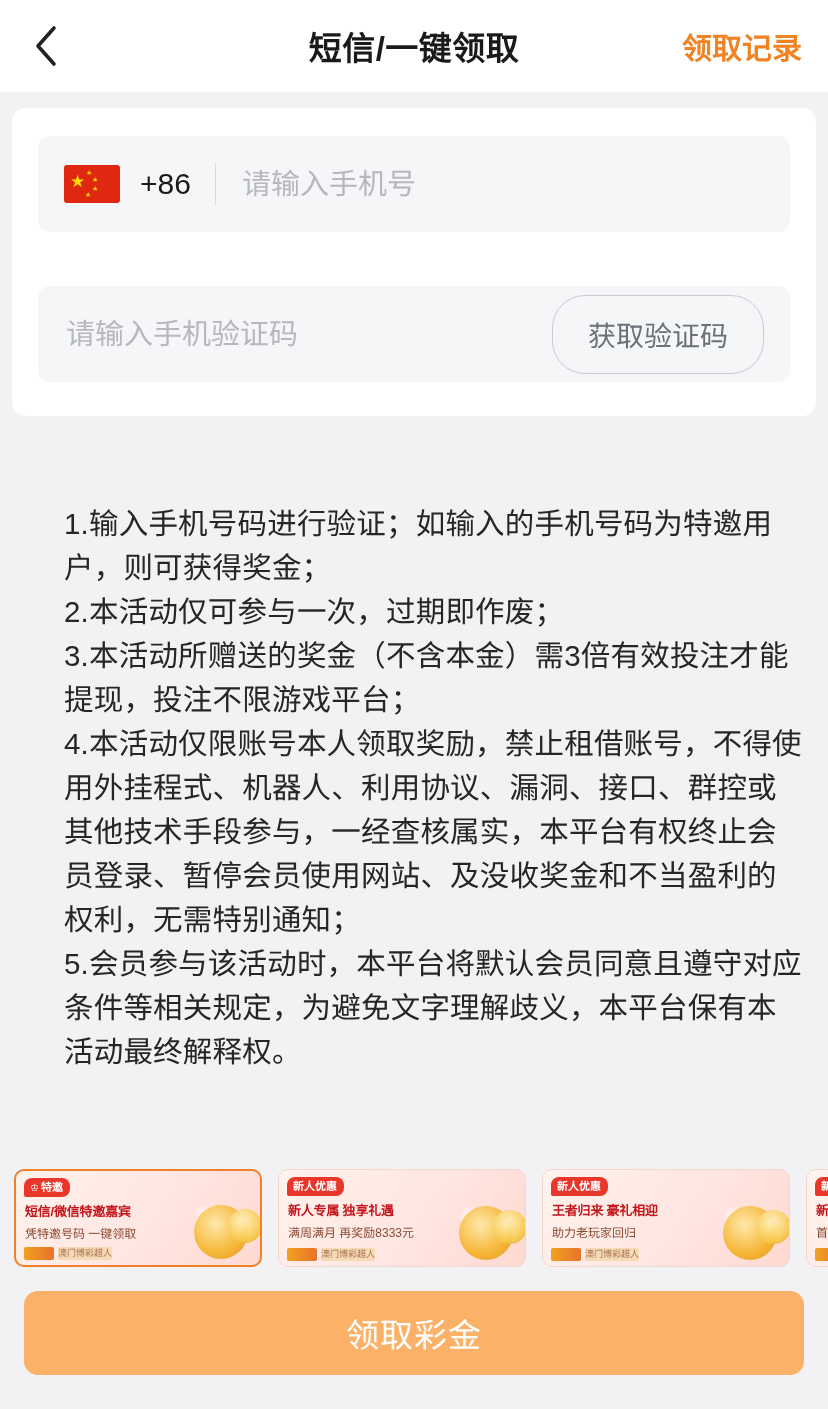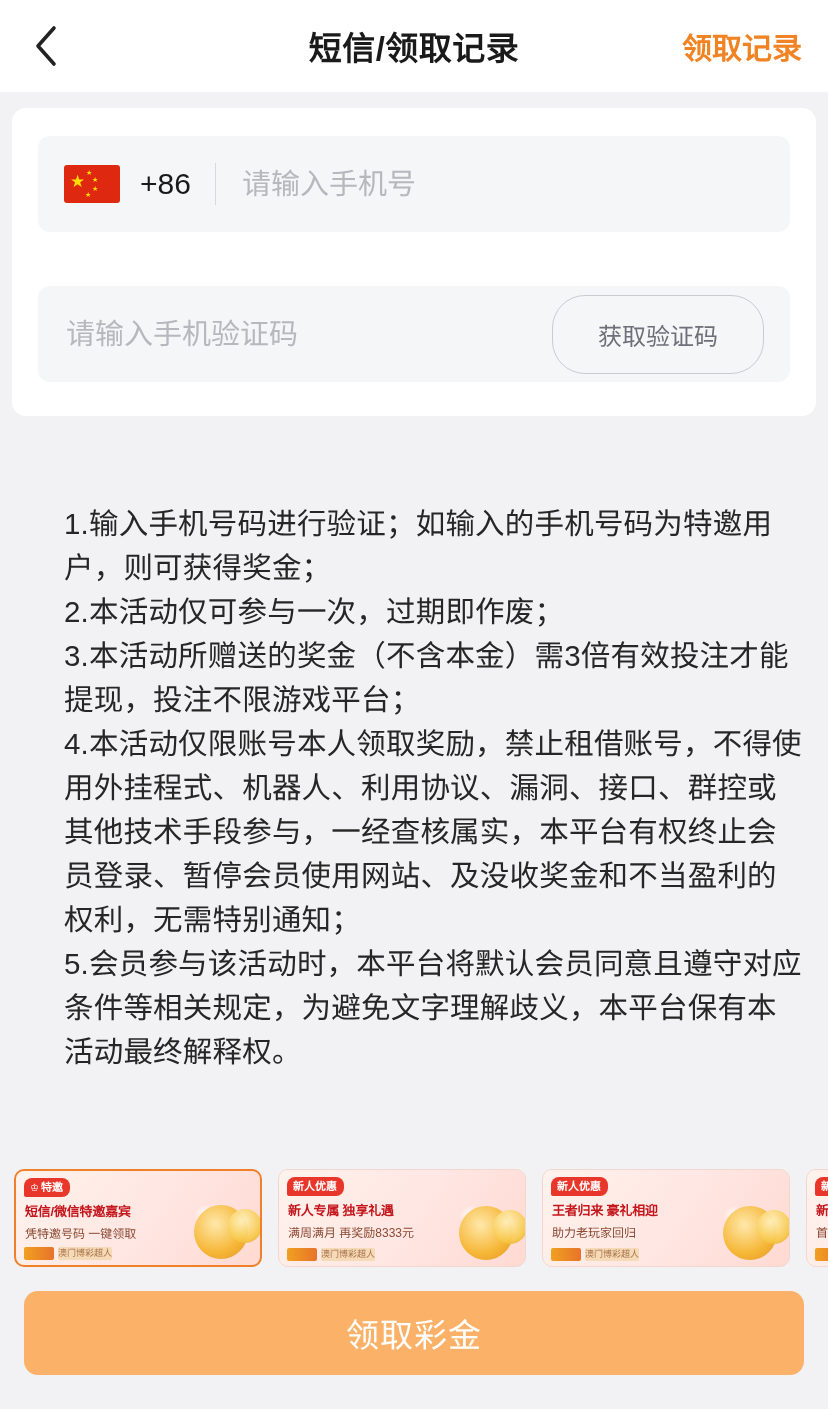--- a/index.html
+++ b/index.html
@@ -124,21 +124,21 @@
   .code-field { justify-content: space-between; }
   .get-code-btn {
     flex: 0 0 auto;
     height: 79px;
     min-width: 212px;
     padding: 0 22px;
     border-radius: 33px;
     border: 1px solid #c9cbd0;
     background: #f5f6f8;
     color: #6d7078;
-    font-size: 24px;
+    font-size: 28px;
     font-family: inherit;
     display: flex;
     align-items: center;
     justify-content: center;
     cursor: pointer;
   }
 
   
   .rules {
     flex: 1 1 auto;
@@ -281,21 +281,21 @@
 <div class="screen">
 
   <div class="header">
     <div class="back-btn">
       <span>
         <svg width="26" height="44" viewBox="0 0 26 44" aria-hidden="true">
           <polyline points="21,4 5,22 21,40" fill="none" stroke="#222" stroke-width="3.6" stroke-linecap="round" stroke-linejoin="round"></polyline>
         </svg>
       </span>
     </div>
-    <div class="header-title">短信/领取记录</div>
+    <div class="header-title">短信/一键领取</div>
     <div class="header-action">领取记录</div>
   </div>
 
   <div class="form-card">
 
     <div class="field">
       <span class="flag">
         <span class="star-big">★</span>
         <span class="star-s s1">★</span>
         <span class="star-s s2">★</span>

